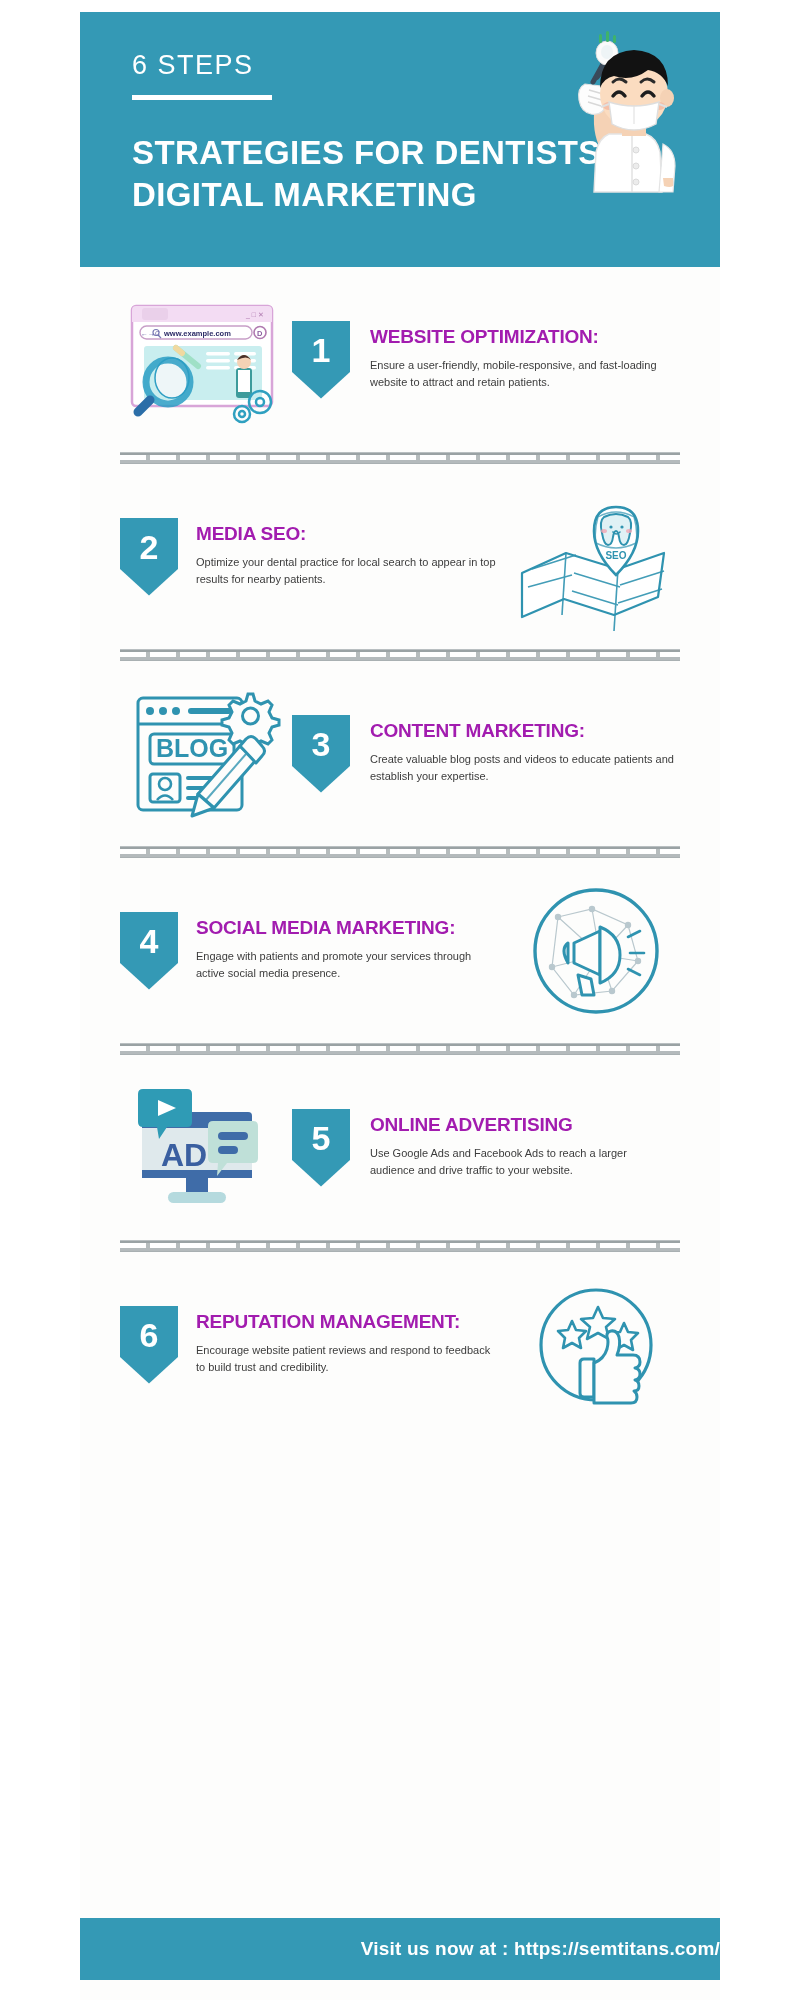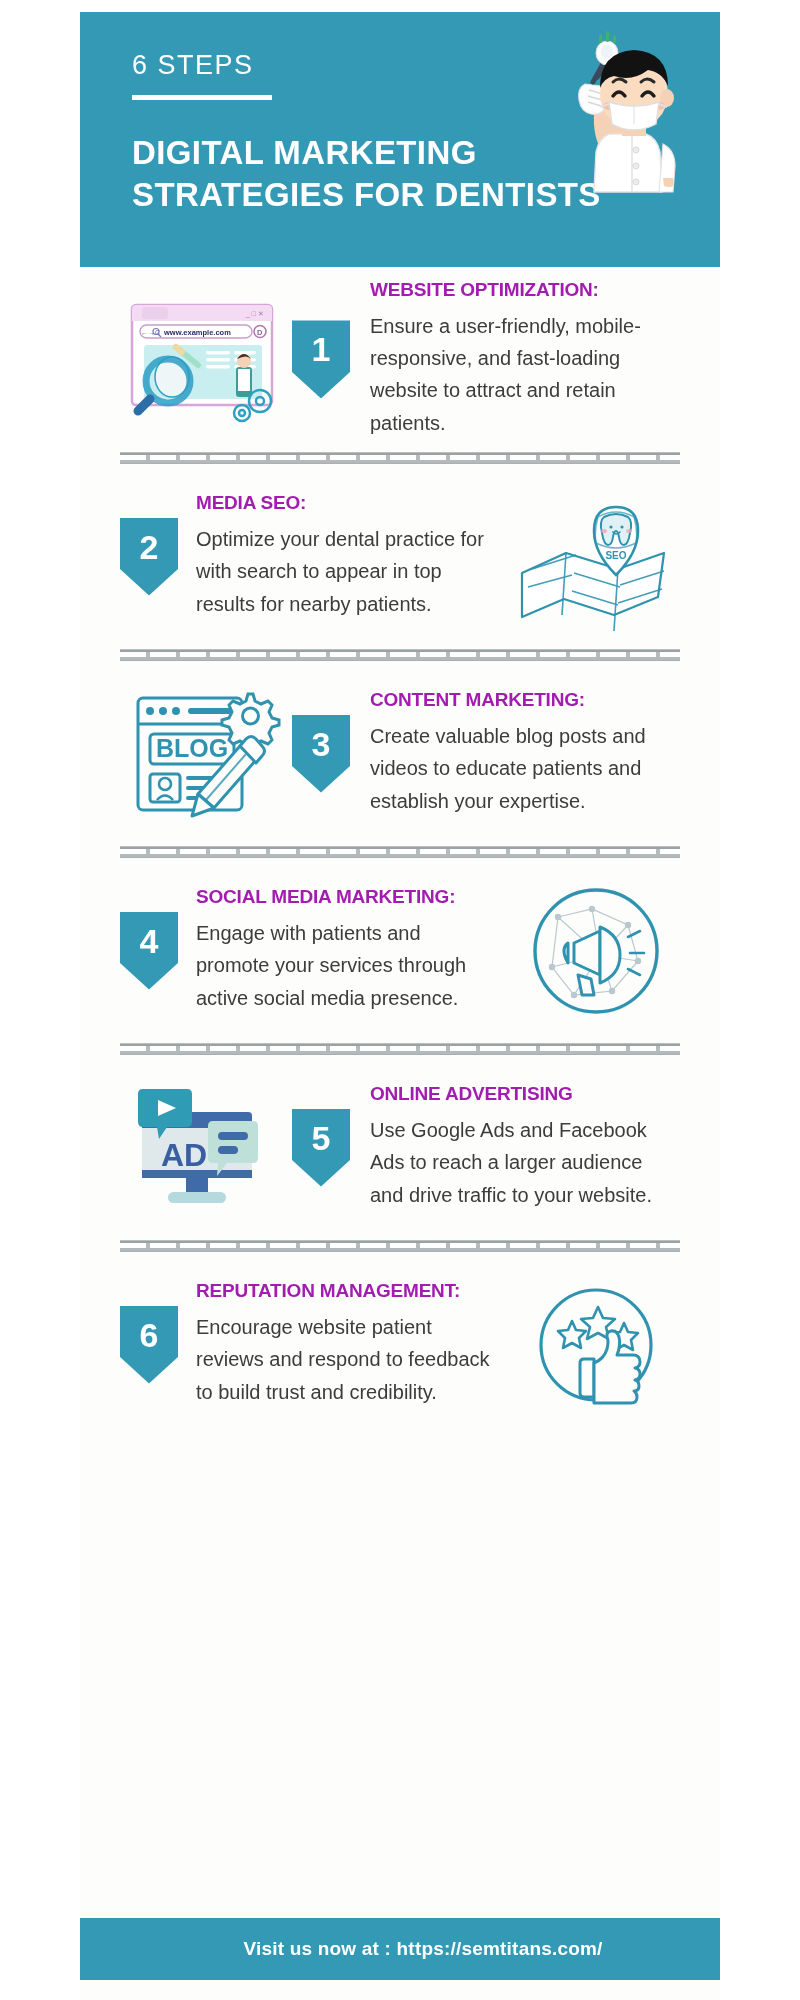--- a/index.html
+++ b/index.html
@@ -103,21 +103,21 @@
   .step-title {
     color: #a21caf;
     font-size: 19px;
     font-weight: 700;
     letter-spacing: -0.2px;
     margin-bottom: 9px;
     line-height: 1.1;
   }
   .step-body {
     color: #3c3c3c;
-    font-size: 20px;
+    font-size: 11px;
     line-height: 1.62;
     font-weight: 400;
   }
   .step.type-a .txt { padding-left: 16px; }
   .step.type-b .txt { padding-left: 14px; padding-right: 10px; }
 
   
   .divider {
     height: 12px;
     margin: 0 40px;
@@ -139,42 +139,42 @@
 
   
   .footer {
     position: absolute;
     left: 0; right: 0;
     bottom: 32px;
     height: 62px;
     background: #3499b5;
     display: flex;
     align-items: center;
-    justify-content: center;
+    justify-content: flex-end;
     padding-left: 46px;
   }
   .footer-text {
     color: #ffffff;
     font-size: 19px;
     font-weight: 700;
     letter-spacing: 0.2px;
   }
   svg { display: block; overflow: visible; }
 </style>
 </head>
 <body>
 
 <div class="page">
 
   <div class="header">
     <div class="eyebrow">6 STEPS</div>
     <div class="eyebrow-rule"></div>
     <div class="main-title">
+      <div>STRATEGIES FOR DENTISTS</div>
       <div>DIGITAL MARKETING</div>
-      <div>STRATEGIES FOR DENTISTS</div>
     </div>
 
     <div class="dentist">
       <svg viewBox="0 0 165 190" width="165" height="190">
 
         <path d="M58 78 q-4 28 6 46 l26 -4 q-8 -22 -4 -44 z" fill="#f5d2b5"></path>
 
         <path d="M48 58 q-8 4 -6 16 q2 12 12 14 q12 2 16 -10 q3 -12 -6 -18 z" fill="#fdfdfd" stroke="#e2e2e2" stroke-width="1.2"></path>
         <path d="M52 64 l14 4 M51 70 l14 4 M51 76 l13 4" stroke="#d8d8d8" stroke-width="1.4" fill="none"></path>
 
@@ -281,21 +281,21 @@
 
     <div class="divider"></div>
 
     <div class="step right type-b">
       <div class="step-inner">
         <div class="badge">
           <span>2</span>
         </div>
         <div class="txt">
           <div class="step-title">MEDIA SEO:</div>
-          <div class="step-body">Optimize your dental practice for with search to appear in top results for nearby patients.</div>
+          <div class="step-body">Optimize your dental practice for local search to appear in top results for nearby patients.</div>
         </div>
         <div class="art">
           <svg viewBox="0 0 168 140" width="168" height="140">
 
             <g fill="#ffffff" stroke="#2f93b0" stroke-width="2.2" stroke-linejoin="round">
               <path d="M10 86 l44 -20 l52 16 l46 -16 l-6 44 l-44 18 l-50 -16 l-42 18 z"></path>
             </g>
             <g stroke="#2f93b0" stroke-width="1.6" fill="none" opacity="0.9">
               <path d="M54 66 l-4 62"></path>
               <path d="M106 82 l-4 62"></path>

